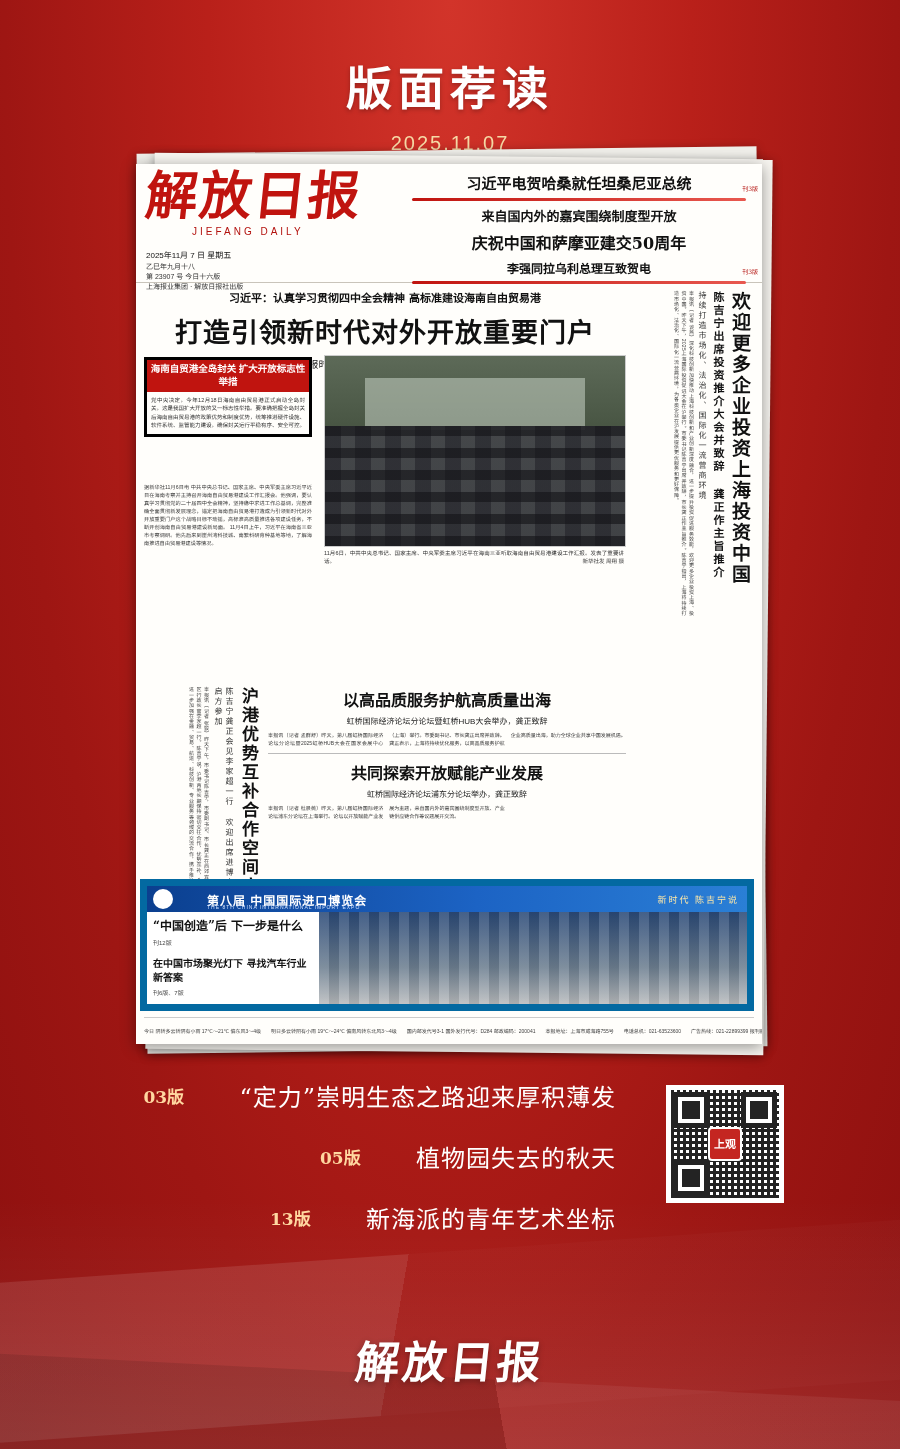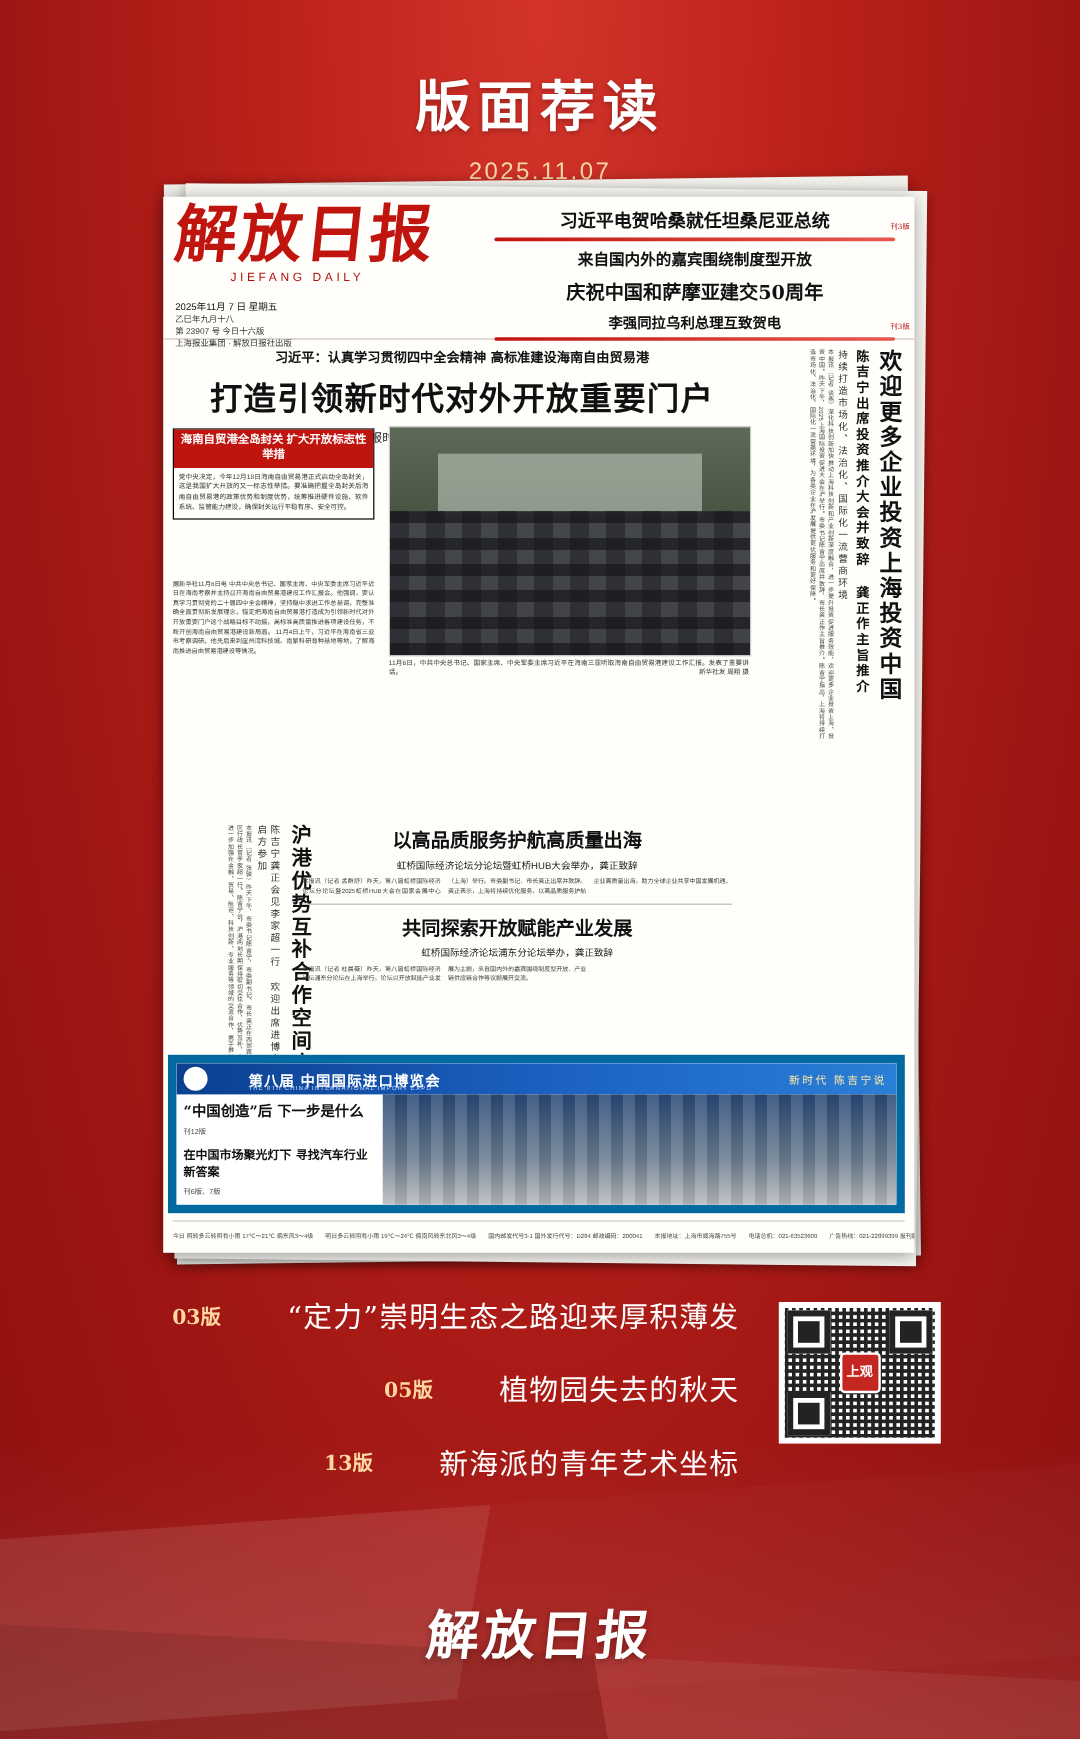--- a/index.html
+++ b/index.html
@@ -111,34 +111,34 @@
   .photo .rows{position:absolute;left:0;right:0;bottom:0;height:120px;
     background:
       repeating-linear-gradient(180deg, rgba(30,30,35,.85) 0 10px, rgba(60,60,68,.6) 10px 22px);
   }
   .photo .screen{position:absolute;left:40px;top:22px;width:220px;height:52px;background:#c9d3c6;opacity:.55;}
   .photo .ppl{position:absolute;left:0;right:0;top:70px;height:120px;
     background:repeating-linear-gradient(90deg, rgba(20,20,25,.8) 0 16px, rgba(90,90,95,.55) 16px 30px);}
   .photo-cap{position:absolute;left:188px;top:266px;width:300px;font-size:5.5px;color:#333;line-height:1.5;text-align:justify;}
 
   .redbox{
-    position:absolute;left:8px;top:74px;width:168px;border:1px solid #000000;box-sizing:border-box;
+    position:absolute;left:8px;top:74px;width:168px;border:3px solid #000000;box-sizing:border-box;
   }
   .redbox .rb-head{background:#c0140f;color:#fff;font-size:9.5px;font-weight:bold;text-align:center;padding:3px 2px;line-height:1.35;}
   .redbox .rb-body{font-size:5.5px;color:#333;line-height:1.55;padding:4px;text-align:justify;}
 
   .txtcol{font-size:5.2px;color:#3a3a3a;line-height:1.55;text-align:justify;}
   .col-a{position:absolute;left:8px;top:200px;width:168px;height:190px;}
 
   .vfeature{
     position:absolute;left:8px;top:404px;width:118px;height:250px;
     display:flex;flex-direction:row-reverse;gap:3px;
   }
   .sec{
-    position:absolute;left:116px;top:404px;width:358px;
+    position:absolute;left:132px;top:404px;width:358px;
   }
   .sec h3{
     font-family:"DejaVu Serif","Liberation Serif",serif;
     font-size:16px;font-weight:bold;text-align:center;margin:0;color:#111;
   }
   .sec .sub{font-size:8px;text-align:center;color:#222;margin:4px 0 6px;}
   .sec hr{border:0;border-top:1px solid #bbb;margin:6px 0;}
   .three-col{column-count:3;column-gap:6px;font-size:5px;line-height:1.5;color:#3a3a3a;text-align:justify;}
 
   
@@ -180,21 +180,21 @@
     color:#ffd7a0;font-size:17px;font-weight:bold;width:52px;flex:0 0 52px;
     font-family:"DejaVu Serif","Liberation Serif",serif;
   }
   .idx-text{
     color:#ffffff;font-size:24px;letter-spacing:1px;
     font-family:"DejaVu Serif","Liberation Serif",serif;
     margin-left:44px;
   }
 
   
-  .qrbox{position:absolute;right:116px;top:1085px;width:135px;height:118px;background:#fff;padding:5px;box-sizing:border-box;}
+  .qrbox{position:absolute;right:116px;top:1085px;width:118px;height:118px;background:#fff;padding:5px;box-sizing:border-box;}
   .qrimg{width:100%;height:100%;position:relative;
     background-image:
       repeating-linear-gradient(0deg,#111 0 3px,transparent 3px 6px),
       repeating-linear-gradient(90deg,#111 0 3px,transparent 3px 6px);
     background-size:6px 6px,6px 6px;opacity:.92;}
   .qrimg .fq{position:absolute;width:26px;height:26px;border:5px solid #111;background:#fff;}
   .qrimg .fq.tl{left:2px;top:2px;}
   .qrimg .fq.tr{right:2px;top:2px;}
   .qrimg .fq.bl{left:2px;bottom:2px;}
   .qrimg .fq i{position:absolute;inset:4px;background:#111;display:block;}

